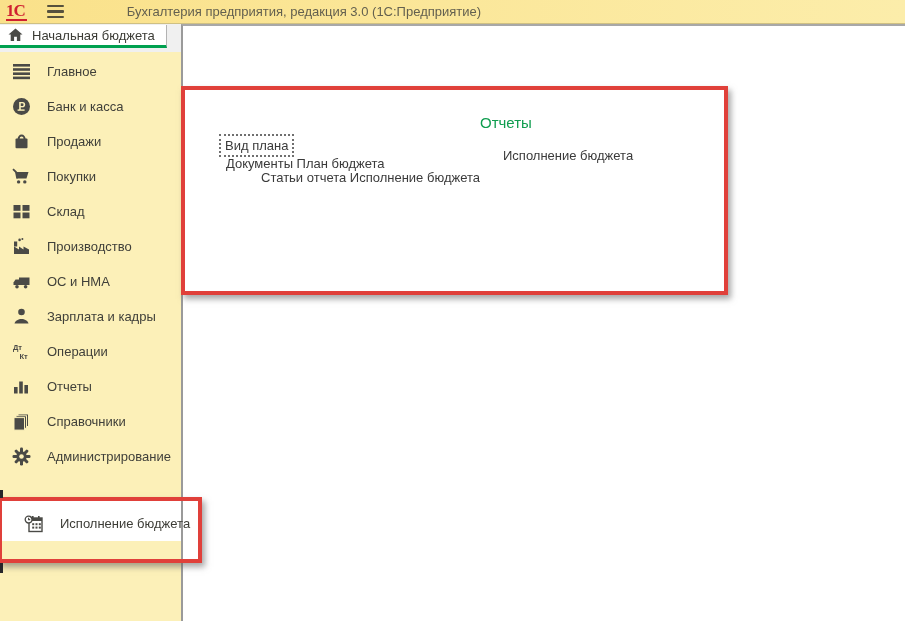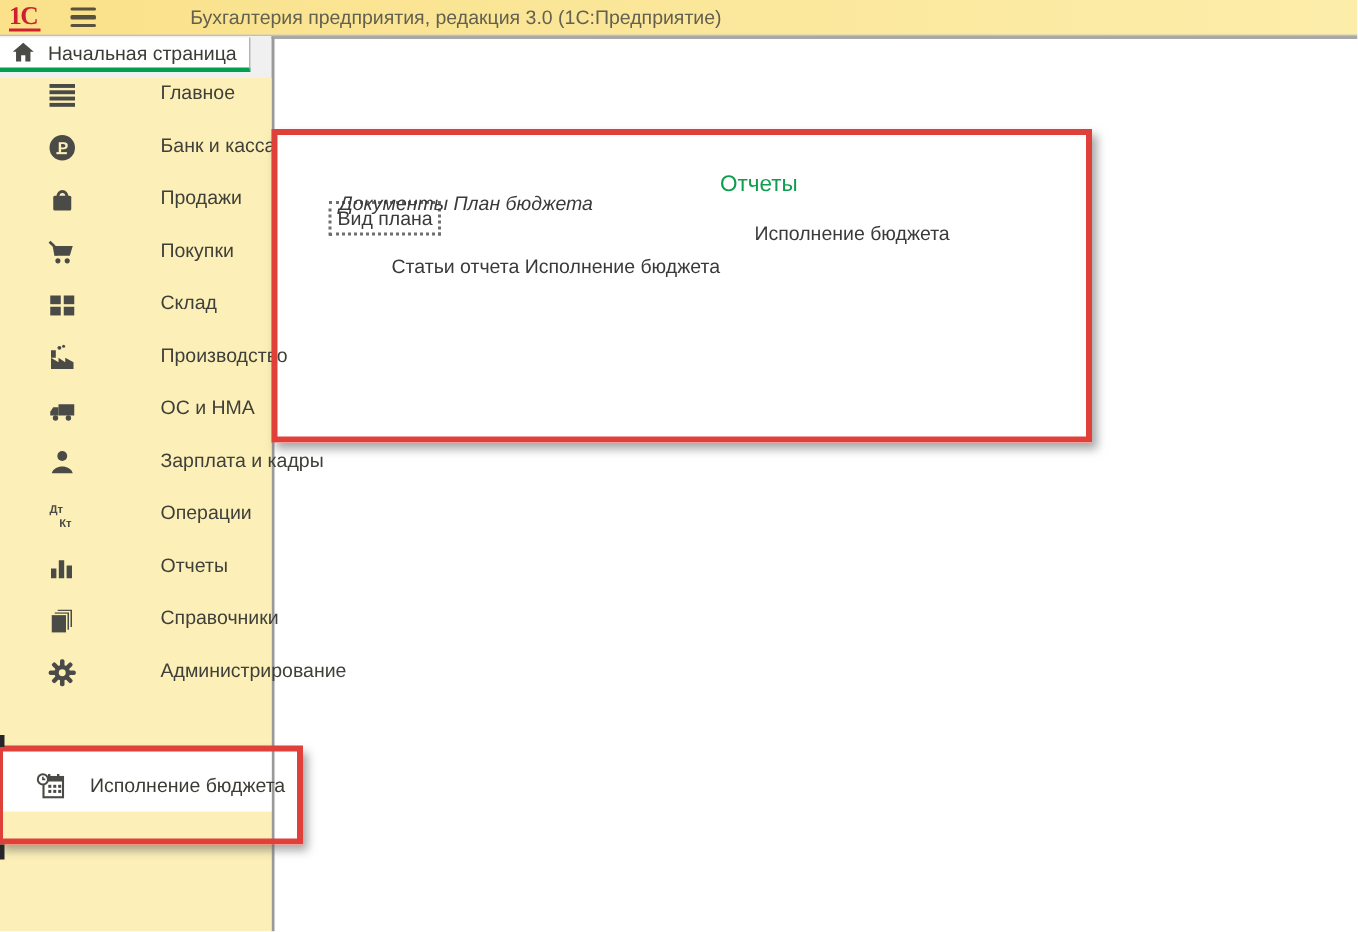--- a/index.html
+++ b/index.html
@@ -26,21 +26,21 @@
          display:flex; align-items:center; padding-left:8px; cursor:pointer; z-index:3; }
   .tab .home-ic { width:15px; height:14px; flex:0 0 auto; }
   .tab-label { margin-left:9px; font-size:13px; color:#3c3c36; white-space:nowrap; }
 
   
   .main-area { position:absolute; left:181px; top:24px; width:724px; height:597px;
                background:#ffffff; border-left:2px solid #9a9a9a; border-top:2px solid #a8a8a8; z-index:1; }
 
   
   .sidebar { position:absolute; left:0; top:52px; width:181px; height:569px; background:#fcf0b8; z-index:2; padding-top:2px; }
-  .side-item { height:35px; display:flex; align-items:flex-start; padding-left:32px; cursor:pointer;gap:40px; }
+  .side-item { height:35px; display:flex; align-items:center; padding-left:12px; cursor:pointer; }
   .side-item svg { width:19px; height:19px; flex:0 0 auto; }
   .side-label { margin-left:16px; font-size:13px; color:#40403a; white-space:nowrap; }
   .icon-fill { fill:#4a4a46; }
   .icon-stroke { stroke:#4a4a46; fill:none; }
 
   .side-selected { position:absolute; left:0; top:501px; width:181px; height:40px; background:#ffffff;
                    display:flex; align-items:center; padding-left:24px; padding-top:5px; cursor:pointer; z-index:6; }
   .side-selected svg { width:20px; height:20px; flex:0 0 auto; }
   .side-selected .side-label { color:#3c3c36; }
 
@@ -73,21 +73,21 @@
     <span class="win-title">Бухгалтерия предприятия, редакция 3.0  (1С:Предприятие)</span>
   </div>
 
   <div class="tabrow-left"></div>
   <div class="main-area"></div>
 
   <div class="tab">
     <svg class="home-ic" viewBox="0 0 15 14">
       <path class="icon-fill" d="M7.5,0.5 L14.5,6.5 H12.3 V13 H8.9 V8.8 H6.1 V13 H2.7 V6.5 H0.5 Z"></path>
     </svg>
-    <span class="tab-label">Начальная страница</span>
+    <span class="tab-label">Начальная бюджета</span>
   </div>
 
   <div class="sidebar">
 
     <div class="side-item">
       <svg viewBox="0 0 19 19">
         <rect class="icon-fill" x="1" y="2" width="17" height="2.6"></rect>
           <rect class="icon-fill" x="1" y="6.2" width="17" height="2.6"></rect>
         <rect class="icon-fill" x="1" y="10.4" width="17" height="2.6"></rect>
           <rect class="icon-fill" x="1" y="14.6" width="17" height="2.6"></rect>
@@ -214,21 +214,21 @@
       <rect class="icon-fill" x="8.2" y="12.6" width="2" height="2"></rect>
         <rect class="icon-fill" x="11.5" y="12.6" width="2" height="2"></rect>
         <rect class="icon-fill" x="14.8" y="12.6" width="2" height="2"></rect>
       <circle cx="4.6" cy="5.6" r="3.4" fill="#ffffff" stroke="#4a4a46" stroke-width="1.3"></circle>
       <polyline class="icon-stroke" points="4.6,3.8 4.6,5.6 6.2,5.6" stroke-width="1.1"></polyline>
     </svg>
     <span class="side-label">Исполнение бюджета</span>
   </div>
 
   <span class="cl focus-box" style="left:219px; top:112px;margin-top:22px;">Вид плана</span>
-  <span class="cl" style="left:226px; top:128px;font-style:italic;">Документы План бюджета</span>
+  <span class="cl" style="left:226px; top:156px;">Документы План бюджета</span>
   <span class="cl" style="left:223px; top:170px;margin-left:38px;">Статьи отчета Исполнение бюджета</span>
 
   <span class="section-title" style="left:480px; top:114px;">Отчеты</span>
   <span class="cl" style="left:503px; top:148px;">Исполнение бюджета</span>
 
   <div class="anno anno-content"></div>
   <div class="anno anno-sidebar"></div>
   <div class="edge-mark top"></div>
   <div class="edge-mark bottom"></div>
 

